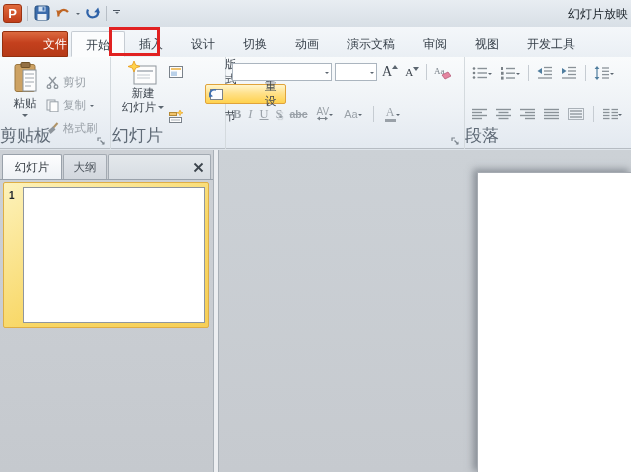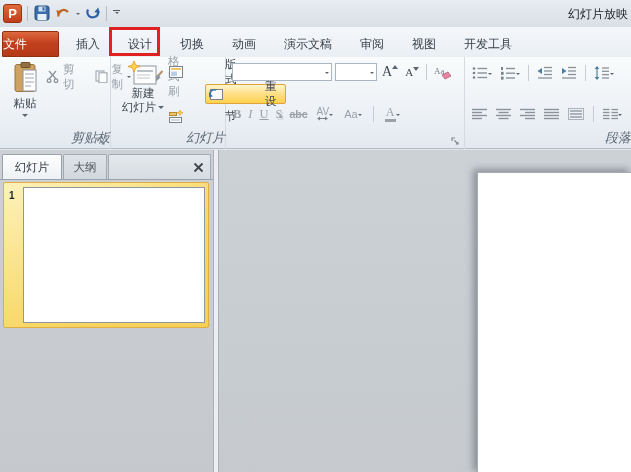--- a/index.html
+++ b/index.html
@@ -20,46 +20,46 @@
   .caret { width:0; height:0; border:3px solid transparent; border-top-color:#5c6670; margin-top:3px; }
   .caret.s { border-width:2.5px; }
   .qat-custom { display:flex; flex-direction:column; align-items:center; }
   .qat-custom .bar { width:7px; height:0; border-top:1.5px solid #4a5460; margin-bottom:1px; }
 
   .win-title { position:absolute; right:3px; top:6px; font-size:12px; color:#20282f; }
 
   
   .tabrow { position:absolute; left:0; top:27px; width:631px; height:30px;
     background:linear-gradient(#f4f7fa,#eaeff4); display:flex; align-items:flex-end; }
-  .file-tab { width:57px; height:26px; margin-left:2px; margin-right:3px;
+  .file-tab { width:66px; height:26px; margin-left:2px; margin-right:3px;
     background:linear-gradient(#dc6a40,#c4401d 45%,#b53a18); border:1px solid #93300f;
-    border-radius:2px 2px 0 0; color:#fff; text-align:left; line-height:24px; font-size:12px; }
+    border-radius:2px 2px 0 0; color:#fff; text-align:right; line-height:24px; font-size:12px; }
   .tab { height:26px; line-height:26px; padding:0 14px; font-size:12px; color:#37404a; }
   .tab.active { background:#fbfcfd; border:1px solid #c6ccd3; border-bottom-color:#fbfcfd;
     border-radius:2px 2px 0 0; }
   .annotation-box { position:absolute; left:109px; top:0px; width:51px; height:29px;
     border:3px solid #e12121; z-index:9; pointer-events:none; }
 
   
   .ribbon { position:absolute; left:0; top:57px; width:631px; height:92px;
     background:linear-gradient(#f9fbfc,#eef2f6 55%,#e3e9f0); border-bottom:1px solid #b6bcc3; }
   .group { position:absolute; top:0; height:92px; border-right:1px solid #d4dade; }
-  .grp-label { position:absolute; bottom:2px; left:0; width:100%; text-align:right;
-    font-size:13px; color:#5f6a76;font-style:italic; }
+  .grp-label { position:absolute; bottom:2px; left:0; width:100%; text-align:left;
+    font-size:17px; color:#5f6a76; }
   .launcher { position:absolute; bottom:3px; right:4px; }
   .dis { color:#9aa1a8; }
   .en { color:#3f4750; }
   .cell { display:flex; align-items:center; gap:4px; font-size:11.5px; }
 
   
   .g-clip { left:0; width:111px; }
   .paste-btn { position:absolute; left:8px; top:5px; width:34px; height:76px;
     display:flex; flex-direction:column; align-items:center; }
   .paste-btn .lbl { margin-top:3px; font-size:11.5px; }
-  .clip-col { position:absolute; left:46px; top:10px; display:flex; flex-direction:row; gap:20px; }
+  .clip-col { position:absolute; left:46px; top:16px; display:flex; flex-direction:column; gap:4px; }
   .clip-col .cell { height:19px; }
 
   
   .g-slides { left:112px; width:114px; }
   .newslide-btn { position:absolute; left:6px; top:4px; width:50px; height:78px;
     display:flex; flex-direction:column; align-items:center; }
   .newslide-btn .lbl { font-size:11.5px; line-height:14px; margin-top:0; display:flex; align-items:center; }
   .slides-col { position:absolute; left:54px; top:5px; display:flex; flex-direction:column; gap:2px; }
   .slides-col .cell { height:20px; padding:0 3px;gap:42px; }
   .hl { background:linear-gradient(#fff5cd,#ffe18b 45%,#ffd24e); border:1px solid #e0a33b;
@@ -151,20 +151,21 @@
       <div class="qat-btn qat-custom">
         <span class="bar"></span>
           <span class="caret s" style="margin-top:0;"></span>
       </div>
     </div>
     <div class="win-title">幻灯片放映</div>
   </div>
 
   <div class="tabrow">
     <div class="file-tab">文件</div>
+    <div class="tab active">开始</div>
     <div class="tab">插入</div>
     <div class="tab">设计</div>
     <div class="tab">切换</div>
     <div class="tab">动画</div>
     <div class="tab">演示文稿</div>
     <div class="tab">审阅</div>
     <div class="tab">视图</div>
     <div class="tab">开发工具</div>
     <div class="annotation-box"></div>
   </div>

